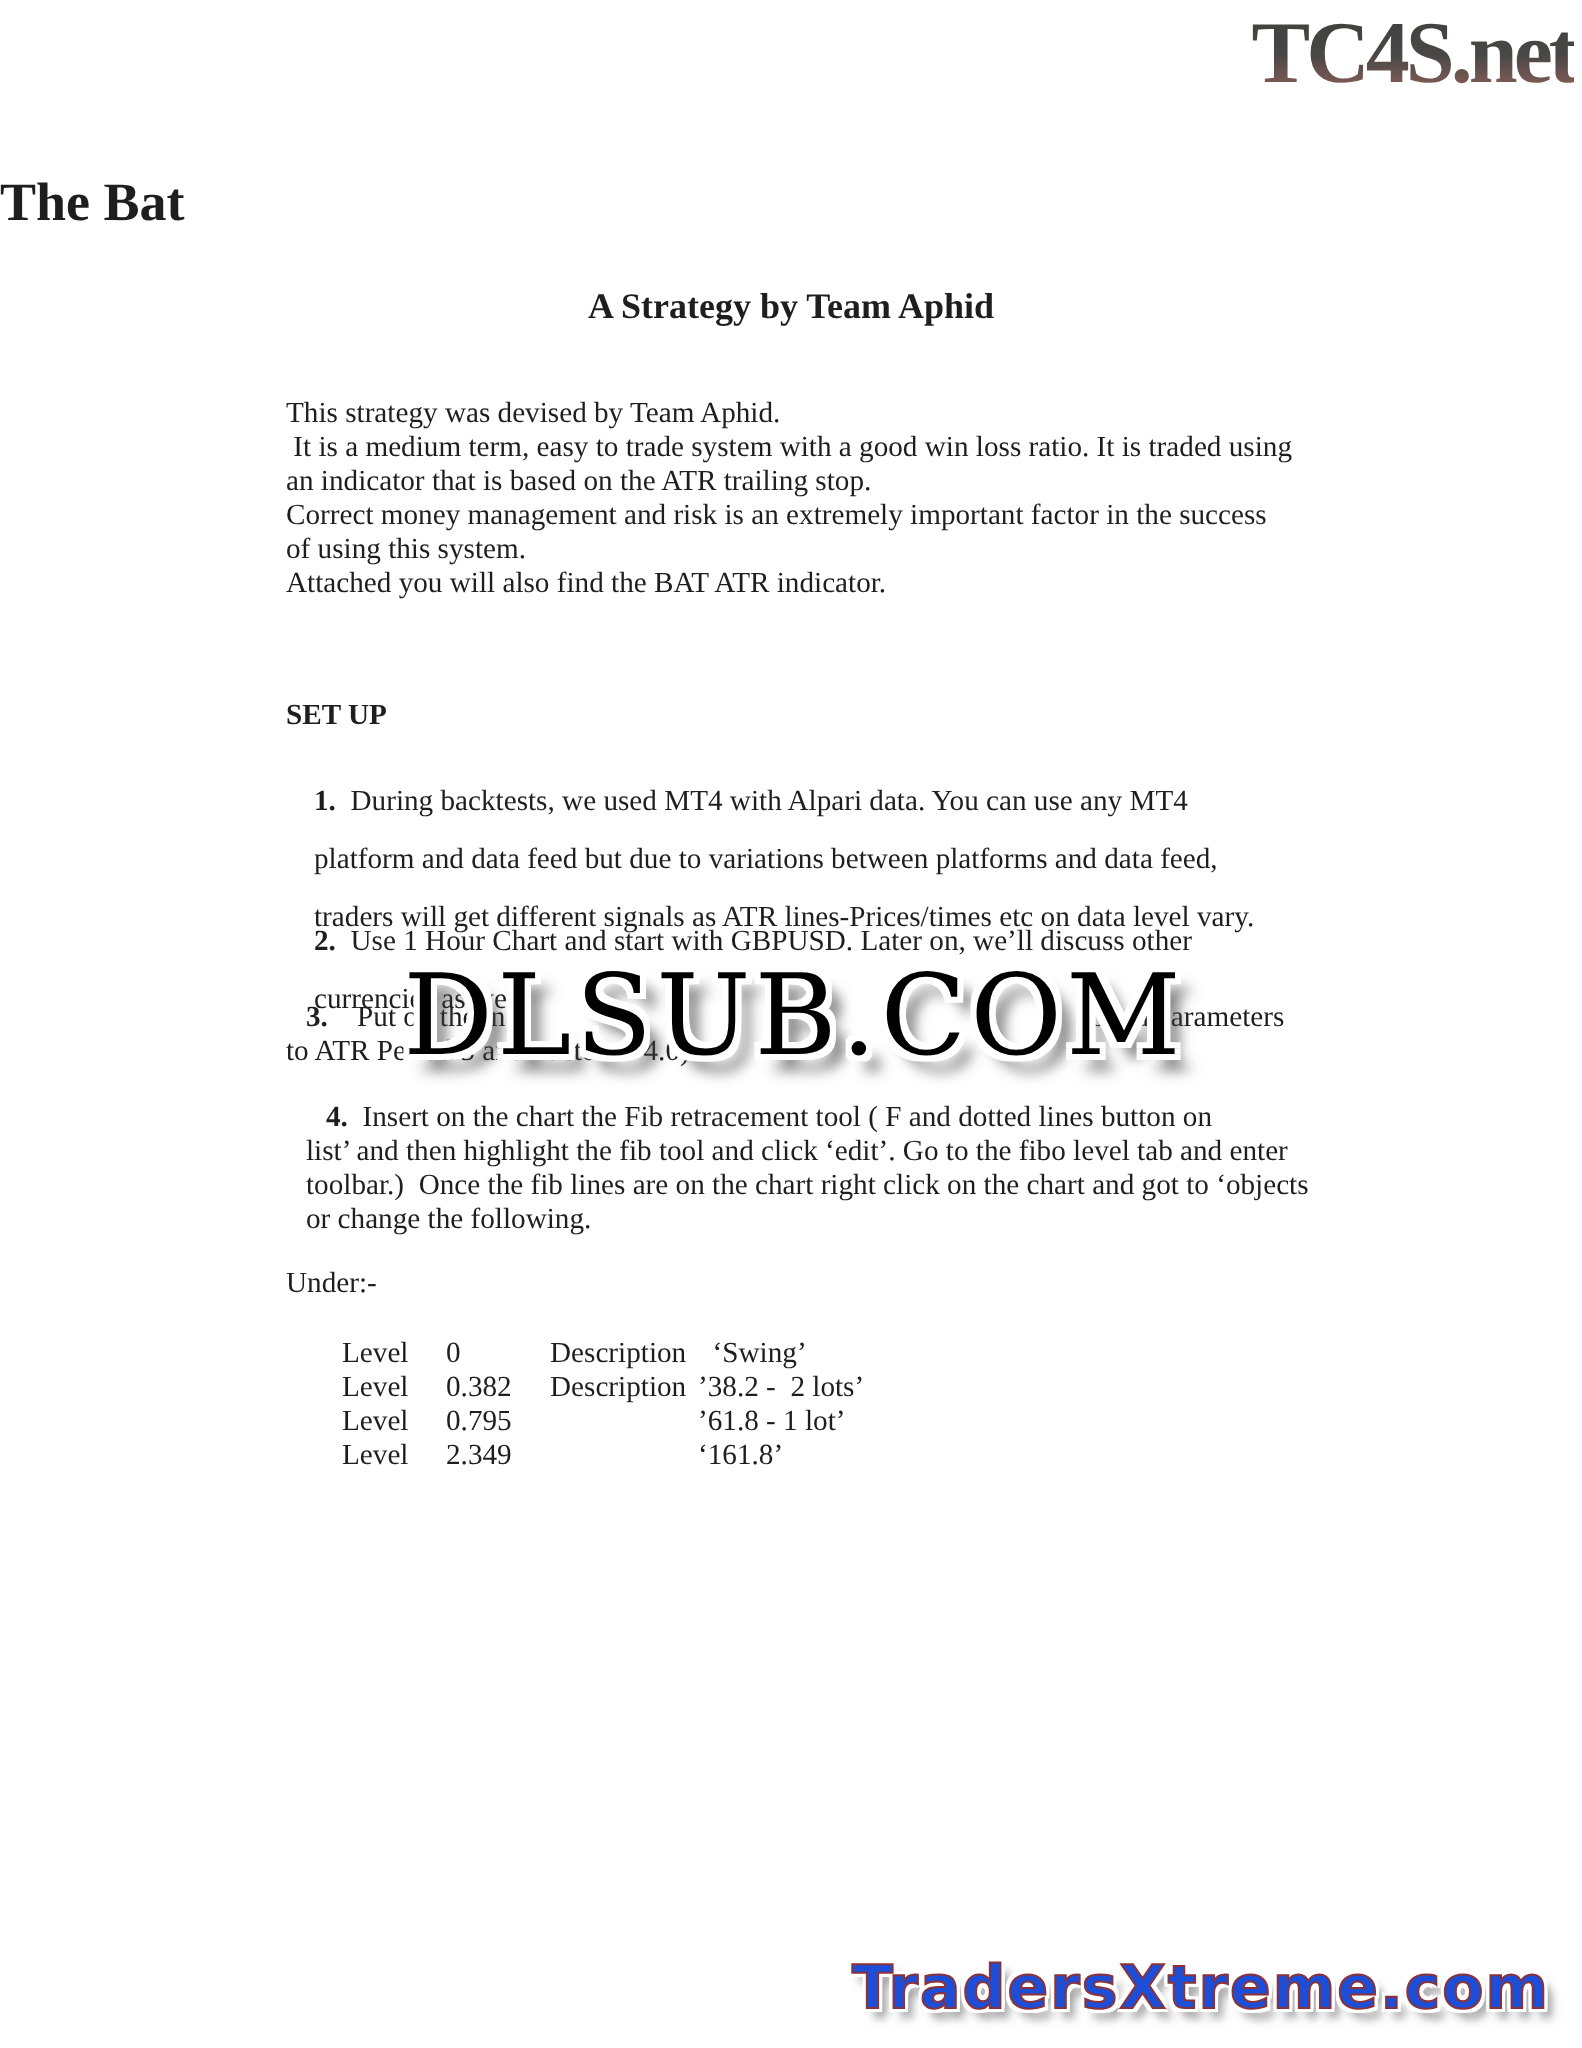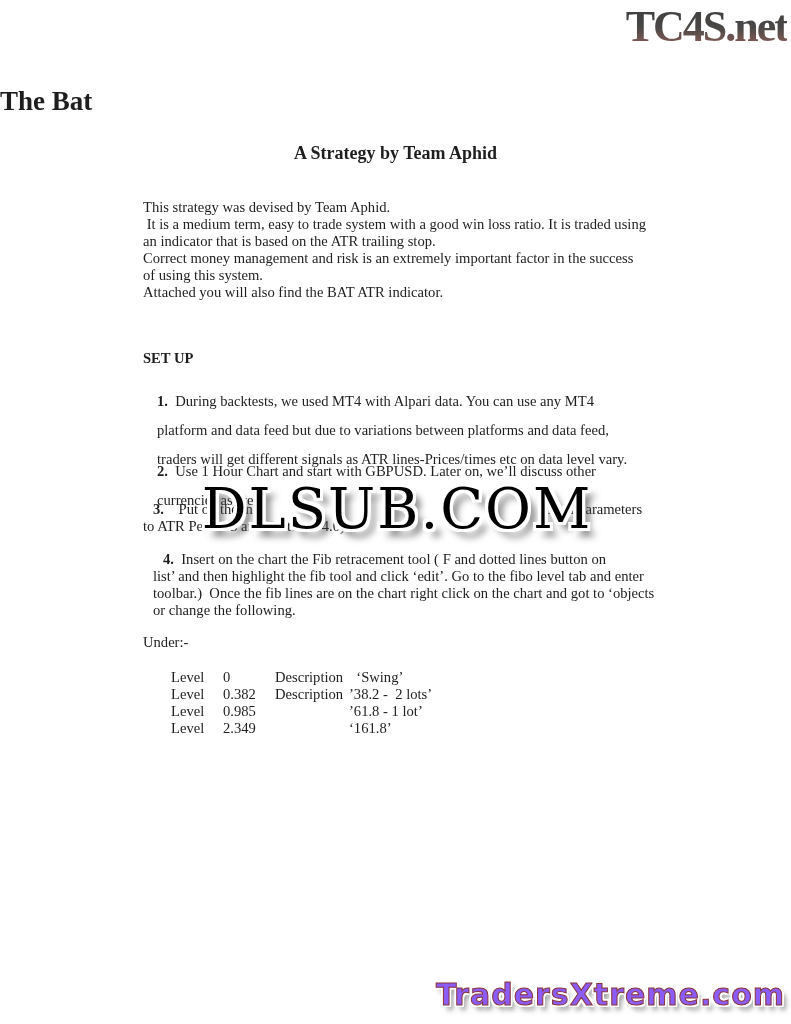--- a/index.html
+++ b/index.html
@@ -94,26 +94,26 @@
       -3px 3px 0 #ffffff, 3px 3px 0 #ffffff,
       -3px 0 0 #ffffff, 3px 0 0 #ffffff,
       0 -3px 0 #ffffff, 0 3px 0 #ffffff,
       7px 8px 7px rgba(70, 70, 70, 0.8);
     z-index: 5;
   }
 
   
   .footer-logo {
     top: 977px;
-    right: 6px;
+    right: 16px;
     font-family: "DejaVu Sans", sans-serif;
     font-weight: bold;
     font-size: 30px;
     letter-spacing: 1px;
-    color: #8b5cf6;
+    color: #1d4ed8;
     -webkit-text-stroke: 1px #8a3238;
     text-shadow:
       -2px -2px 0 #ffffff, 2px -2px 0 #ffffff,
       -2px 2px 0 #ffffff, 2px 2px 0 #ffffff,
       -2px 0 0 #ffffff, 2px 0 0 #ffffff,
       0 -2px 0 #ffffff, 0 2px 0 #ffffff,
       4px 5px 5px rgba(110, 110, 110, 0.7);
   }
 </style>
 </head>
@@ -159,21 +159,21 @@
     <div class="line">list’ and then highlight the fib tool and click ‘edit’. Go to the fibo level tab and enter</div>
     <div class="line">toolbar.)  Once the fib lines are on the chart right click on the chart and got to ‘objects</div>
     <div class="line">or change the following.</div>
   </div>
 
   <div class="abs line under">Under:-</div>
 
   <div class="abs levels">
     <div class="lv-row"><span class="lv-c1">Level</span><span class="lv-c2">0</span><span class="lv-c3">Description</span><span>  ‘Swing’</span></div>
     <div class="lv-row"><span class="lv-c1">Level</span><span class="lv-c2">0.382</span><span class="lv-c3">Description</span><span>’38.2 -  2 lots’</span></div>
-    <div class="lv-row"><span class="lv-c1">Level</span><span class="lv-c2">0.985</span><span class="lv-c3"></span><span>’61.8 - 1 lot’</span></div>
+    <div class="lv-row"><span class="lv-c1">Level</span><span class="lv-c2">0.795</span><span class="lv-c3"></span><span>’61.8 - 1 lot’</span></div>
     <div class="lv-row"><span class="lv-c1">Level</span><span class="lv-c2">2.349</span><span class="lv-c3"></span><span>‘161.8’</span></div>
   </div>
 
   <div class="abs watermark">DLSUB.COM</div>
 
   <div class="abs footer-logo">TradersXtreme.com</div>
 
 </div>
 
 </body></html>

